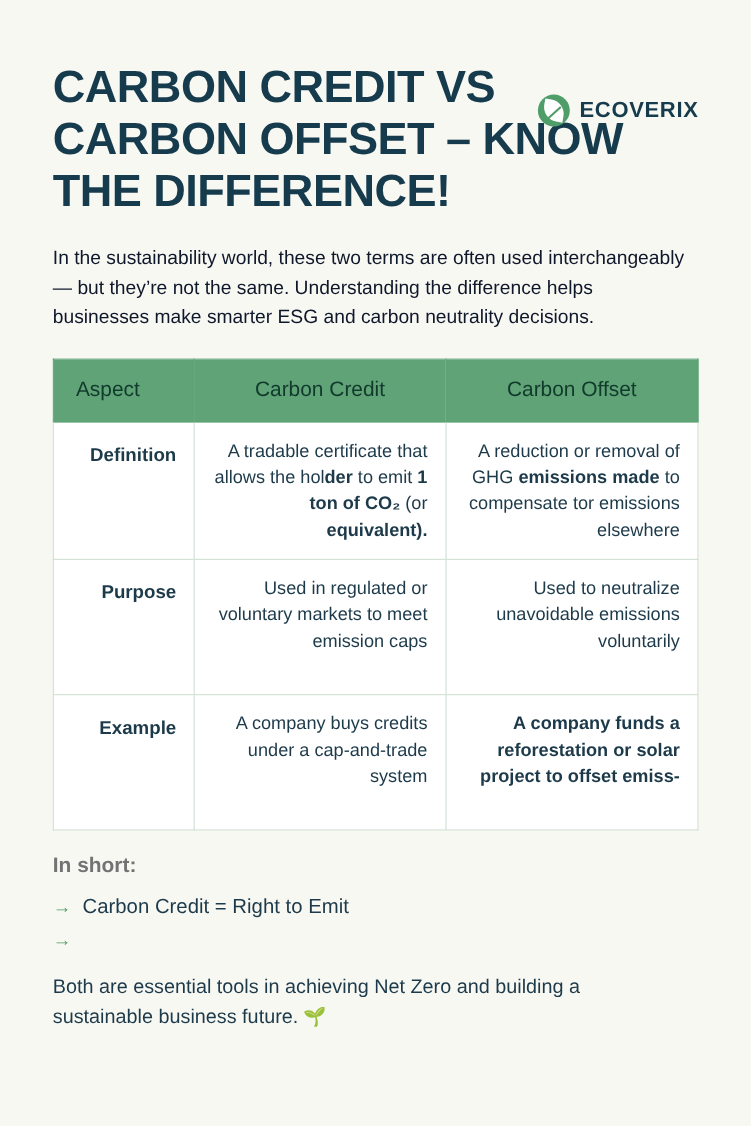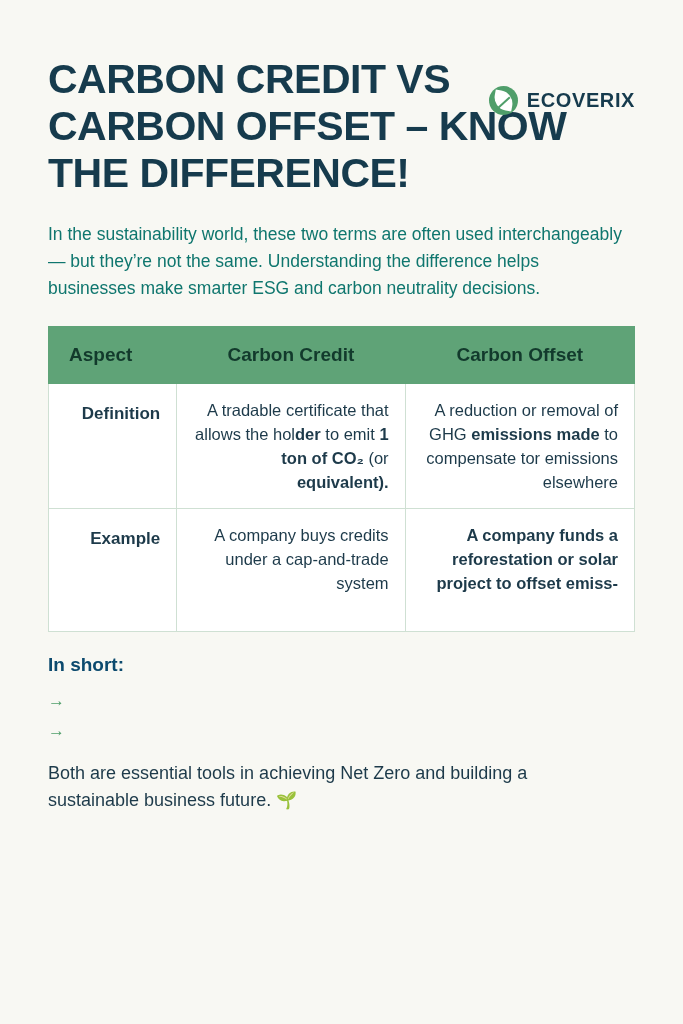--- a/index.html
+++ b/index.html
@@ -79,42 +79,42 @@
     font-size: 20px;
     font-weight: bold;
     letter-spacing: 0.6px;
     color: #163b4d;
   }
   
   .intro {
     margin-top: 24px;
     font-size: 17.5px;
     line-height: 27px;
-    color: #0f766e;
+    color: #0f172a;
     max-width: 580px;
   }
   
   .table {
     margin-top: 24px;
     width: 587px;
     border: 1px solid #cfe0d3;
     border-collapse: collapse;
     background: #ffffff;
     table-layout: fixed;
   }
   .table th, .table td {
     border: 1px solid #cfe0d3;
     vertical-align: top;
     text-align: right;
   }
   .table thead th {
     background: #5fa377;
     color: #123a2c;
     font-size: 19px;
-    font-weight: bold;
+    font-weight: normal;
     padding: 17px 16px;
     text-align: center;
     border-color: #5fa377;
   }
   .table thead th.aspect-head {
     text-align: left;
     padding-left: 20px;
   }
   .col-aspect { width: 128px; }
   .col-credit { width: 228px; }
@@ -130,21 +130,21 @@
     padding-top: 18px;
     font-size: 17px;
   }
   .row-tall td { height: 90px; }
   b, strong { font-weight: bold; }
   
   .short-title {
     margin-top: 22px;
     font-size: 19px;
     font-weight: bold;
-    color: #0c4a6e;
+    color: #737373;
   }
   .bullets {
     margin-top: 10px;
   }
   .bullet {
     display: flex;
     align-items: baseline;
     gap: 10px;
     font-size: 18.5px;
     line-height: 30px;
@@ -195,32 +195,38 @@
         <th>Carbon Offset</th>
       </tr>
     </thead>
     <tbody>
       <tr class="row-tall">
         <td class="aspect">Definition</td>
         <td>A tradable certificate that allows the hol<b>der</b> to emit <b>1 ton of CO₂</b> (or <b>equivalent).</b></td>
         <td>A reduction or removal of GHG <b>emissions made</b> to compensate tor emissions elsewhere</td>
       </tr>
       <tr class="row-tall">
+        <td class="aspect">Purpose</td>
+        <td>Used in regulated or voluntary markets to meet emission caps</td>
+        <td>Used to neutralize unavoidable emissions voluntarily</td>
+      </tr>
+      <tr class="row-tall">
         <td class="aspect">Example</td>
         <td>A company buys credits under a cap-and-trade system</td>
         <td><b>A company funds a reforestation or solar project to offset emiss-</b></td>
       </tr>
     </tbody>
   </table>
 
   <div class="short-title">In short:</div>
 
   <div class="bullets">
     <div class="bullet">
       <span class="arrow">→</span>
+      <span>Carbon Credit = Right to Emit</span>
     </div>
     <div class="bullet">
       <span class="arrow">→</span>
     </div>
   </div>
 
   <div class="closing">
     <span>Both are essential tools in achieving Net Zero and building a sustainable business future.</span>
     <span class="sprout">🌱</span>
   </div>

